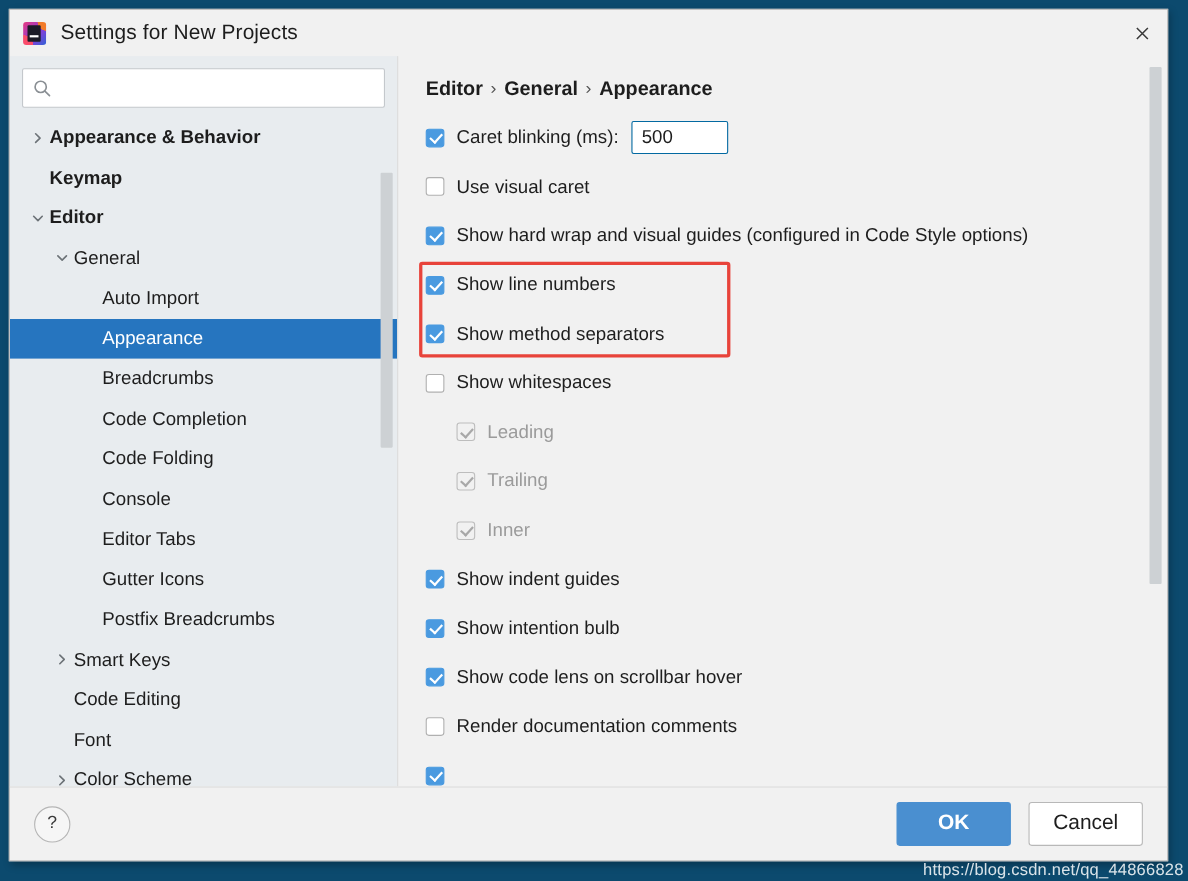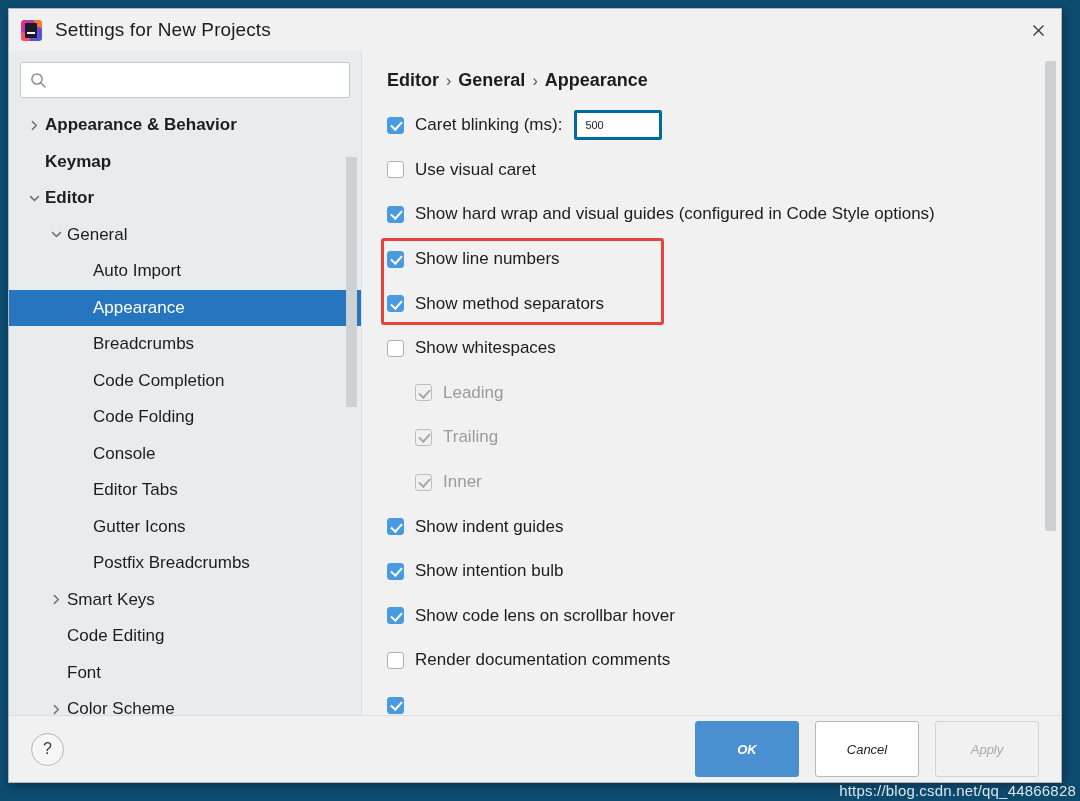--- a/index.html
+++ b/index.html
@@ -262,24 +262,24 @@
     color: #1d1d1d;
     margin-left: 11px;
   }
   .opt-label.dim { color: #9b9b9b; }
 
   .num-field {
     margin-left: 12px;
     width: 88px;
     height: 30px;
     background: #ffffff;
-    border: 3px solid #0369a1;
+    border: 1px solid #0369a1;
     border-radius: 2px;
     font-family: "Liberation Sans", sans-serif;
-    font-size: 11px;
+    font-size: 17px;
     color: #1d1d1d;
     padding: 0 8px;
     box-sizing: border-box;
     outline: none;
   }
 
   
   .annotation {
     position: absolute;
     border: 3px solid #e8433a;
@@ -312,31 +312,30 @@
     color: #3a3a3a;
     cursor: pointer;
   }
   .footer-right {
     margin-left: auto;
     display: flex;
     align-items: center;
     gap: 16px;
   }
   .btn {
-    height: 56px;
+    height: 40px;
     min-width: 104px;
     border-radius: 3px;
     font-family: "Liberation Sans", sans-serif;
-    font-size: 13px;
+    font-size: 19px;
     display: flex;
     align-items: center;
     justify-content: center;
     box-sizing: border-box;
     cursor: pointer;
-    font-style: italic;
   }
   .btn.primary {
     background: #4a8fd0;
     color: #ffffff;
     border: 1px solid #4a8fd0;
     font-weight: bold;
   }
   .btn.normal {
     background: #ffffff;
     color: #1d1d1d;
@@ -559,19 +558,18 @@
       </div>
     </div>
 
     <div class="footer">
       <div class="help-btn">
         <span>?</span>
       </div>
       <div class="footer-right">
         <div class="btn primary">OK</div>
         <div class="btn normal">Cancel</div>
-        <div class="btn disabled">Apply</div>
       </div>
     </div>
   </div>
 
   <div class="watermark">https://blog.csdn.net/qq_44866828</div>
 </div>
 
 </body></html>

